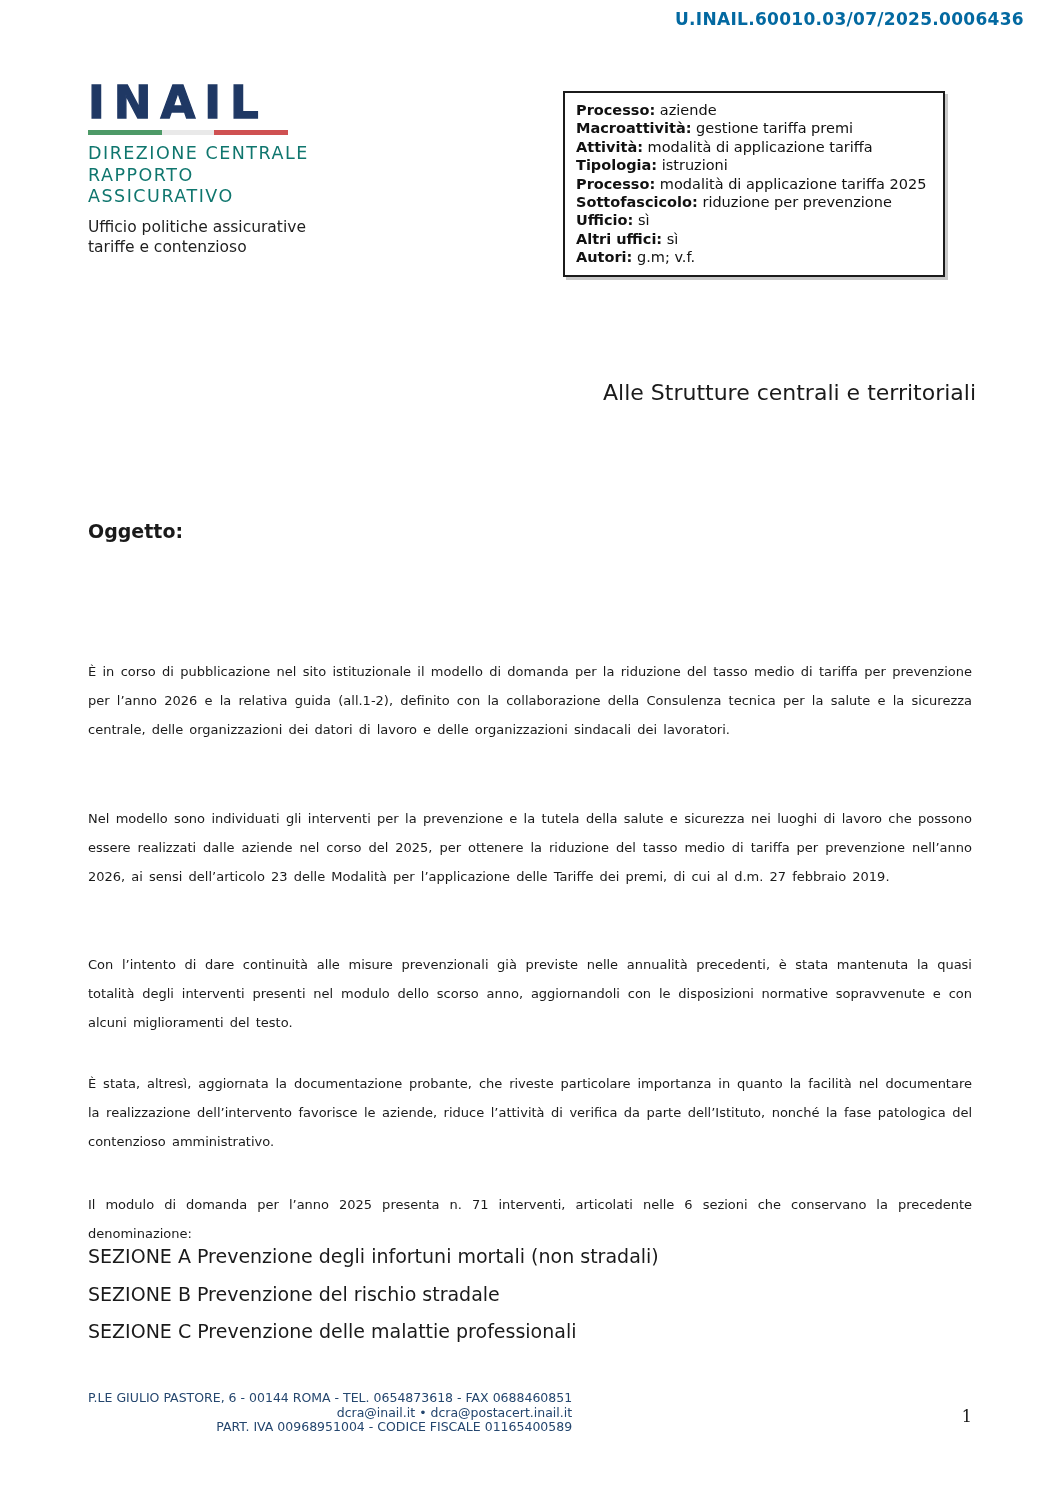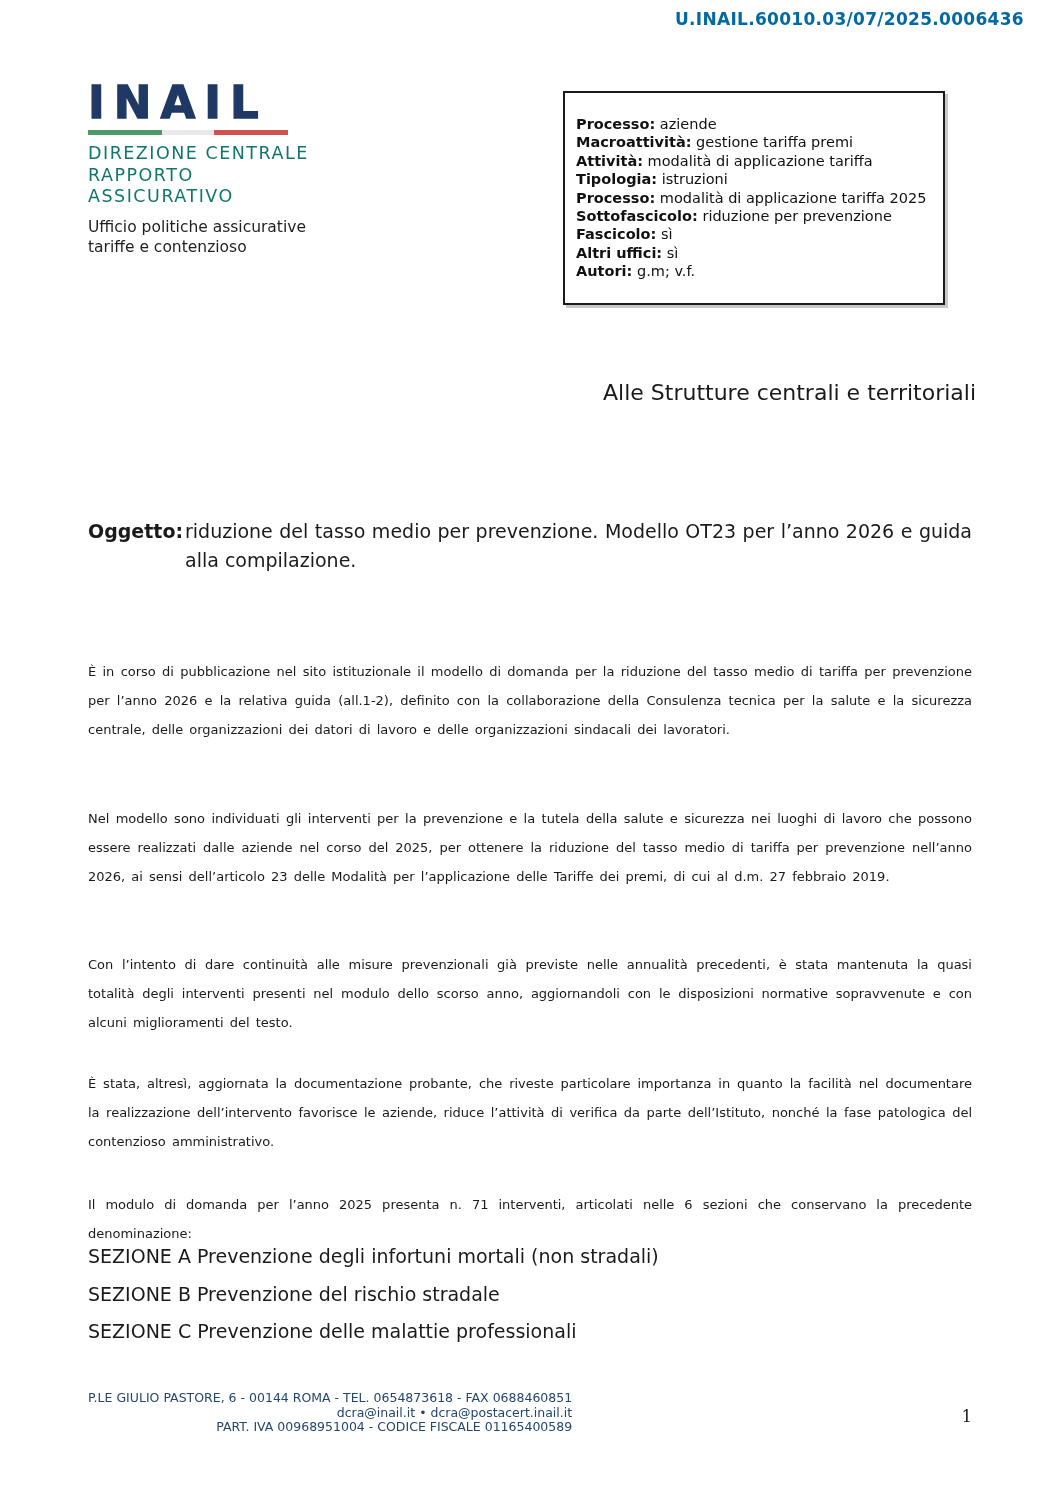--- a/index.html
+++ b/index.html
@@ -19,21 +19,21 @@
     -webkit-text-stroke:1.3px currentColor;
   }
   .flag{display:flex;width:200px;height:5px;margin-top:5px;}
   .flag span{display:block;height:100%;}
   .flag .g{width:37%;}.flag .w{width:26%;}.flag .r{width:37%;}
   .division{margin-top:8px;font-size:17.5px;line-height:21.5px;letter-spacing:1.5px;}
   .office{margin-top:9px;font-size:15.5px;line-height:20px;color:#1f1f1f;}
   
   .meta-box{
     position:absolute;left:563px;top:91px;width:356px;
-    border:2px solid #1b1b1b;padding:22px 11px;
+    border:2px solid #1b1b1b;padding:8px 11px;
     box-shadow:3px 3px 0 #c9c9c9;
     font-size:14.5px;line-height:18.4px;color:#111;background:#fff;
   }
   .meta-row b{font-weight:700;}
   
   .recipient{position:absolute;left:603px;top:380px;font-size:22px;}
   .subject{
     position:absolute;left:88px;top:517px;width:884px;box-sizing:border-box;
     padding-left:97px;text-align:justify;font-size:19px;line-height:29px;
   }
@@ -75,30 +75,29 @@
   </div>
 </div>
 
 <div class="meta-box">
   <div class="meta-row"><b>Processo:</b> <span>aziende</span></div>
   <div class="meta-row"><b>Macroattività:</b> <span>gestione tariffa premi</span></div>
   <div class="meta-row"><b>Attività:</b> <span>modalità di applicazione tariffa</span></div>
   <div class="meta-row"><b>Tipologia:</b> <span>istruzioni</span></div>
   <div class="meta-row"><b>Processo:</b> <span>modalità di applicazione tariffa 2025</span></div>
   <div class="meta-row"><b>Sottofascicolo:</b> <span>riduzione per prevenzione</span></div>
-  <div class="meta-row"><b>Fascicolo:</b> <span>sì</span></div>
+  <div class="meta-row"><b>Ufficio:</b> <span>sì</span></div>
   <div class="meta-row"><b>Altri uffici:</b> <span>sì</span></div>
   <div class="meta-row"><b>Autori:</b> <span>g.m; v.f.</span></div>
 </div>
 
 <div class="recipient">Alle Strutture centrali e territoriali</div>
 
 <div class="subject">
   <span class="subject-label">Oggetto:</span>
-  <span>riduzione del tasso medio per prevenzione. Modello OT23 per l’anno 2026 e guida alla compilazione.</span>
 </div>
 
 <p class="para p1">È in corso di pubblicazione nel sito istituzionale il modello di domanda per la riduzione del tasso medio di tariffa per prevenzione per l’anno 2026 e la relativa guida (all.1-2), definito con la collaborazione della Consulenza tecnica per la salute e la sicurezza centrale, delle organizzazioni dei datori di lavoro e delle organizzazioni sindacali dei lavoratori.</p>
 <p class="para p2">Nel modello sono individuati gli interventi per la prevenzione e la tutela della salute e sicurezza nei luoghi di lavoro che possono essere realizzati dalle aziende nel corso del 2025, per ottenere la riduzione del tasso medio di tariffa per prevenzione nell’anno 2026, ai sensi dell’articolo 23 delle Modalità per l’applicazione delle Tariffe dei premi, di cui al d.m. 27 febbraio 2019.</p>
 <p class="para p3">Con l’intento di dare continuità alle misure prevenzionali già previste nelle annualità precedenti, è stata mantenuta la quasi totalità degli interventi presenti nel modulo dello scorso anno, aggiornandoli con le disposizioni normative sopravvenute e con alcuni miglioramenti del testo.</p>
 <p class="para p4">È stata, altresì, aggiornata la documentazione probante, che riveste particolare importanza in quanto la facilità nel documentare la realizzazione dell’intervento favorisce le aziende, riduce l’attività di verifica da parte dell’Istituto, nonché la fase patologica del contenzioso amministrativo.</p>
 <p class="para p5">Il modulo di domanda per l’anno 2025 presenta n. 71 interventi, articolati nelle 6 sezioni che conservano la precedente denominazione:</p>
 
 <div class="sez s1">SEZIONE A Prevenzione degli infortuni mortali (non stradali)</div>
 <div class="sez s2">SEZIONE B Prevenzione del rischio stradale</div>

